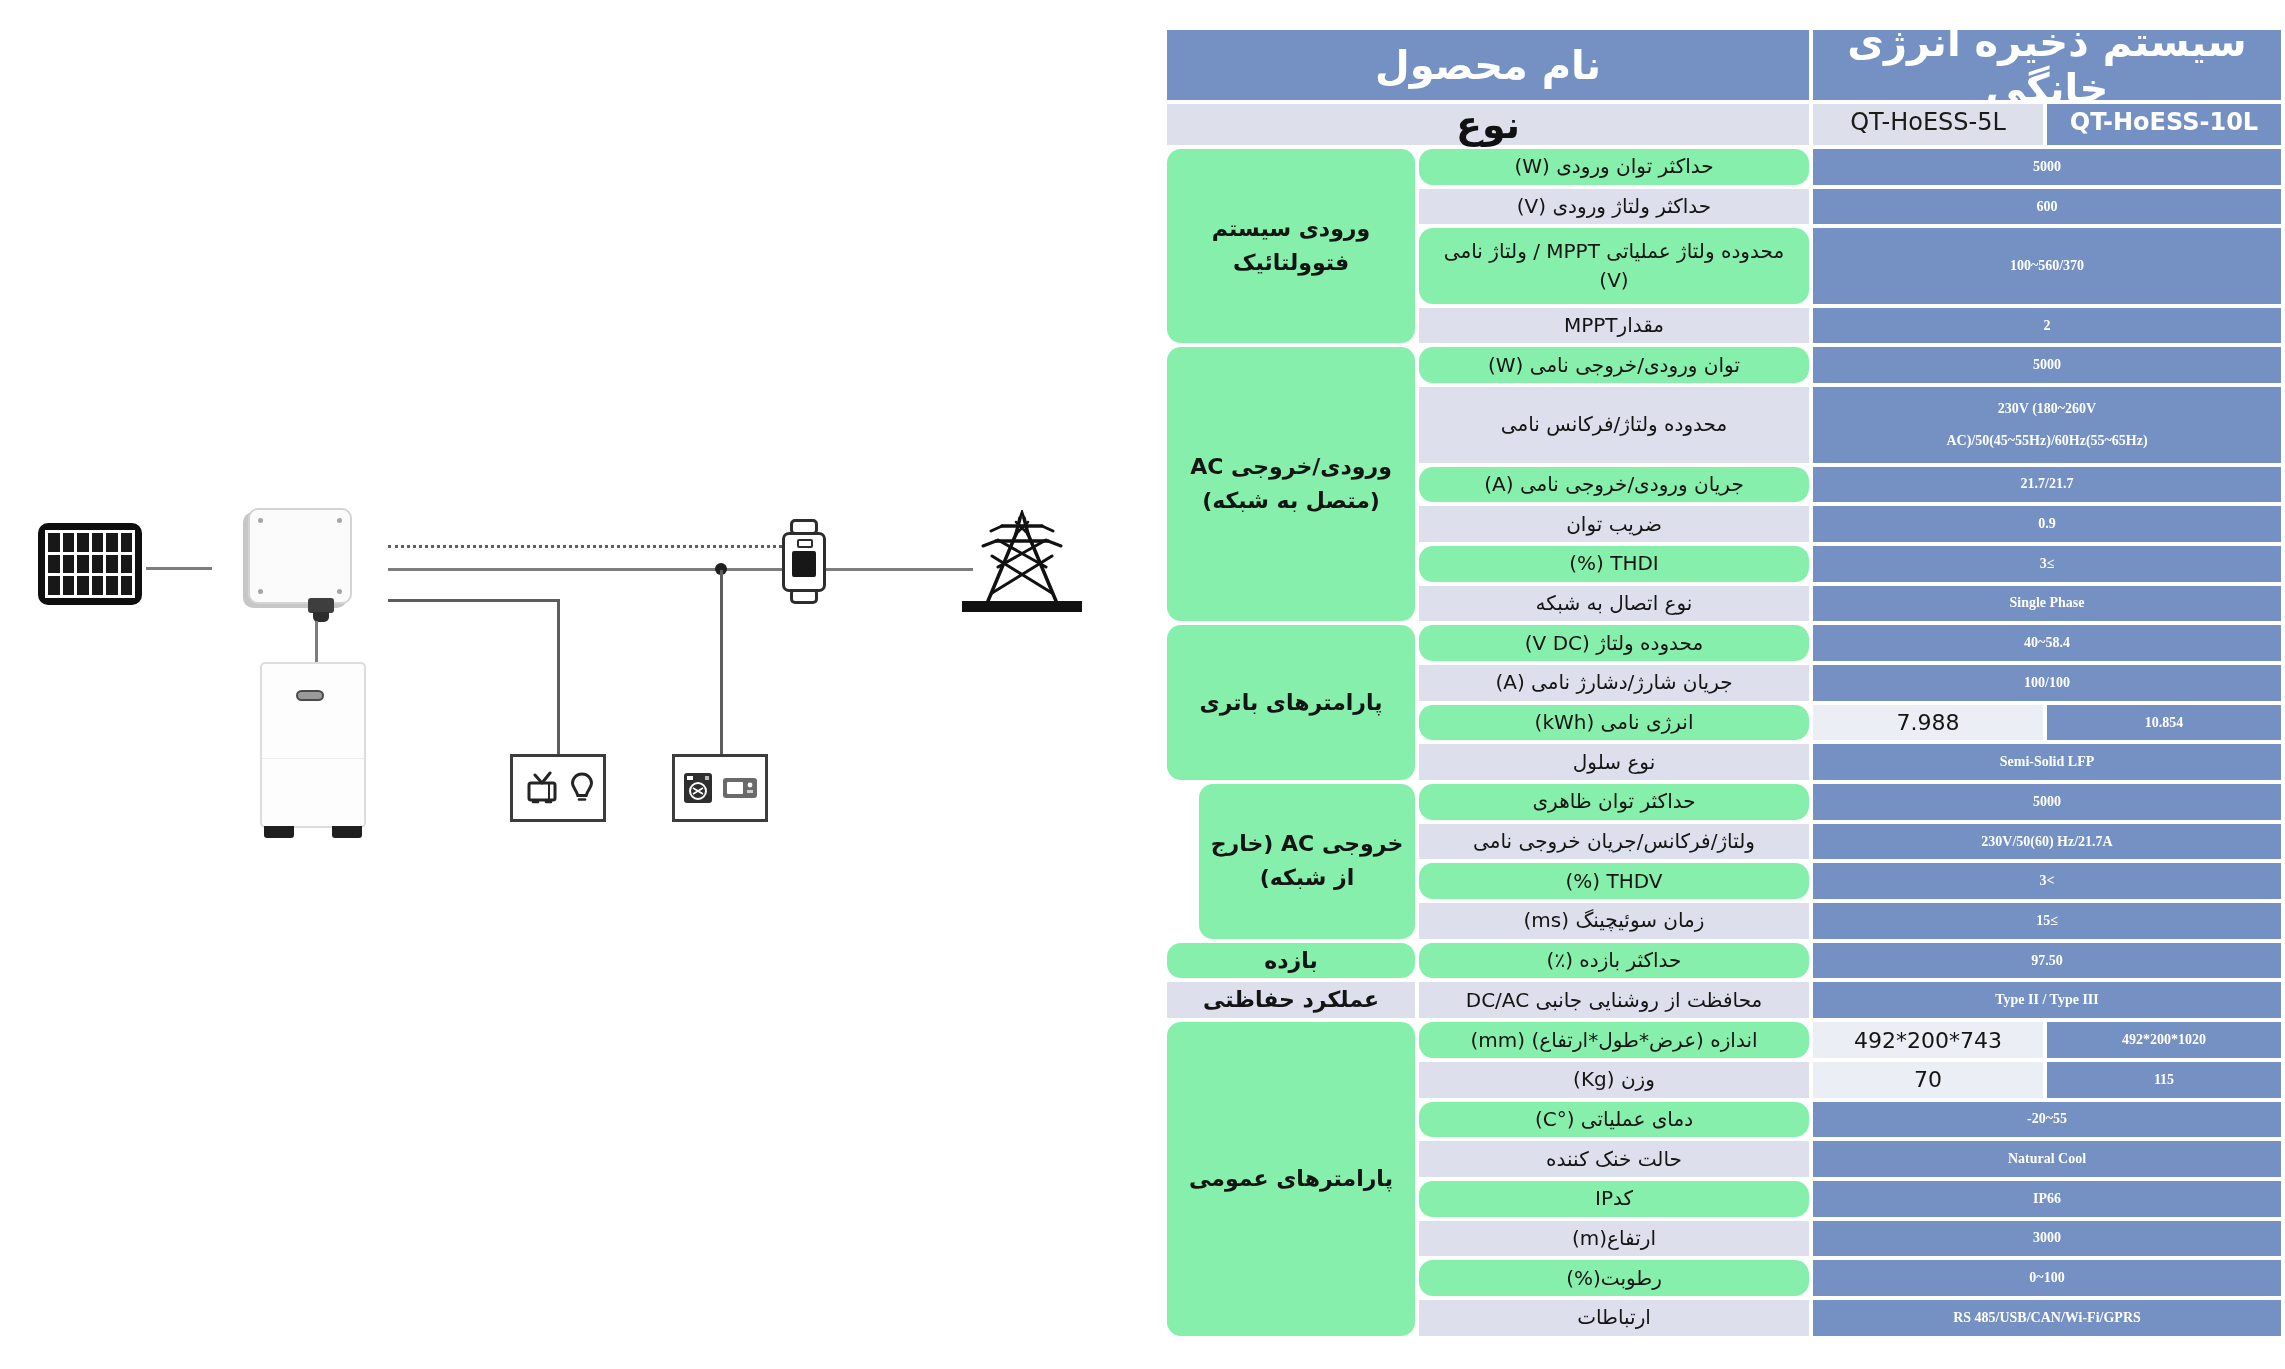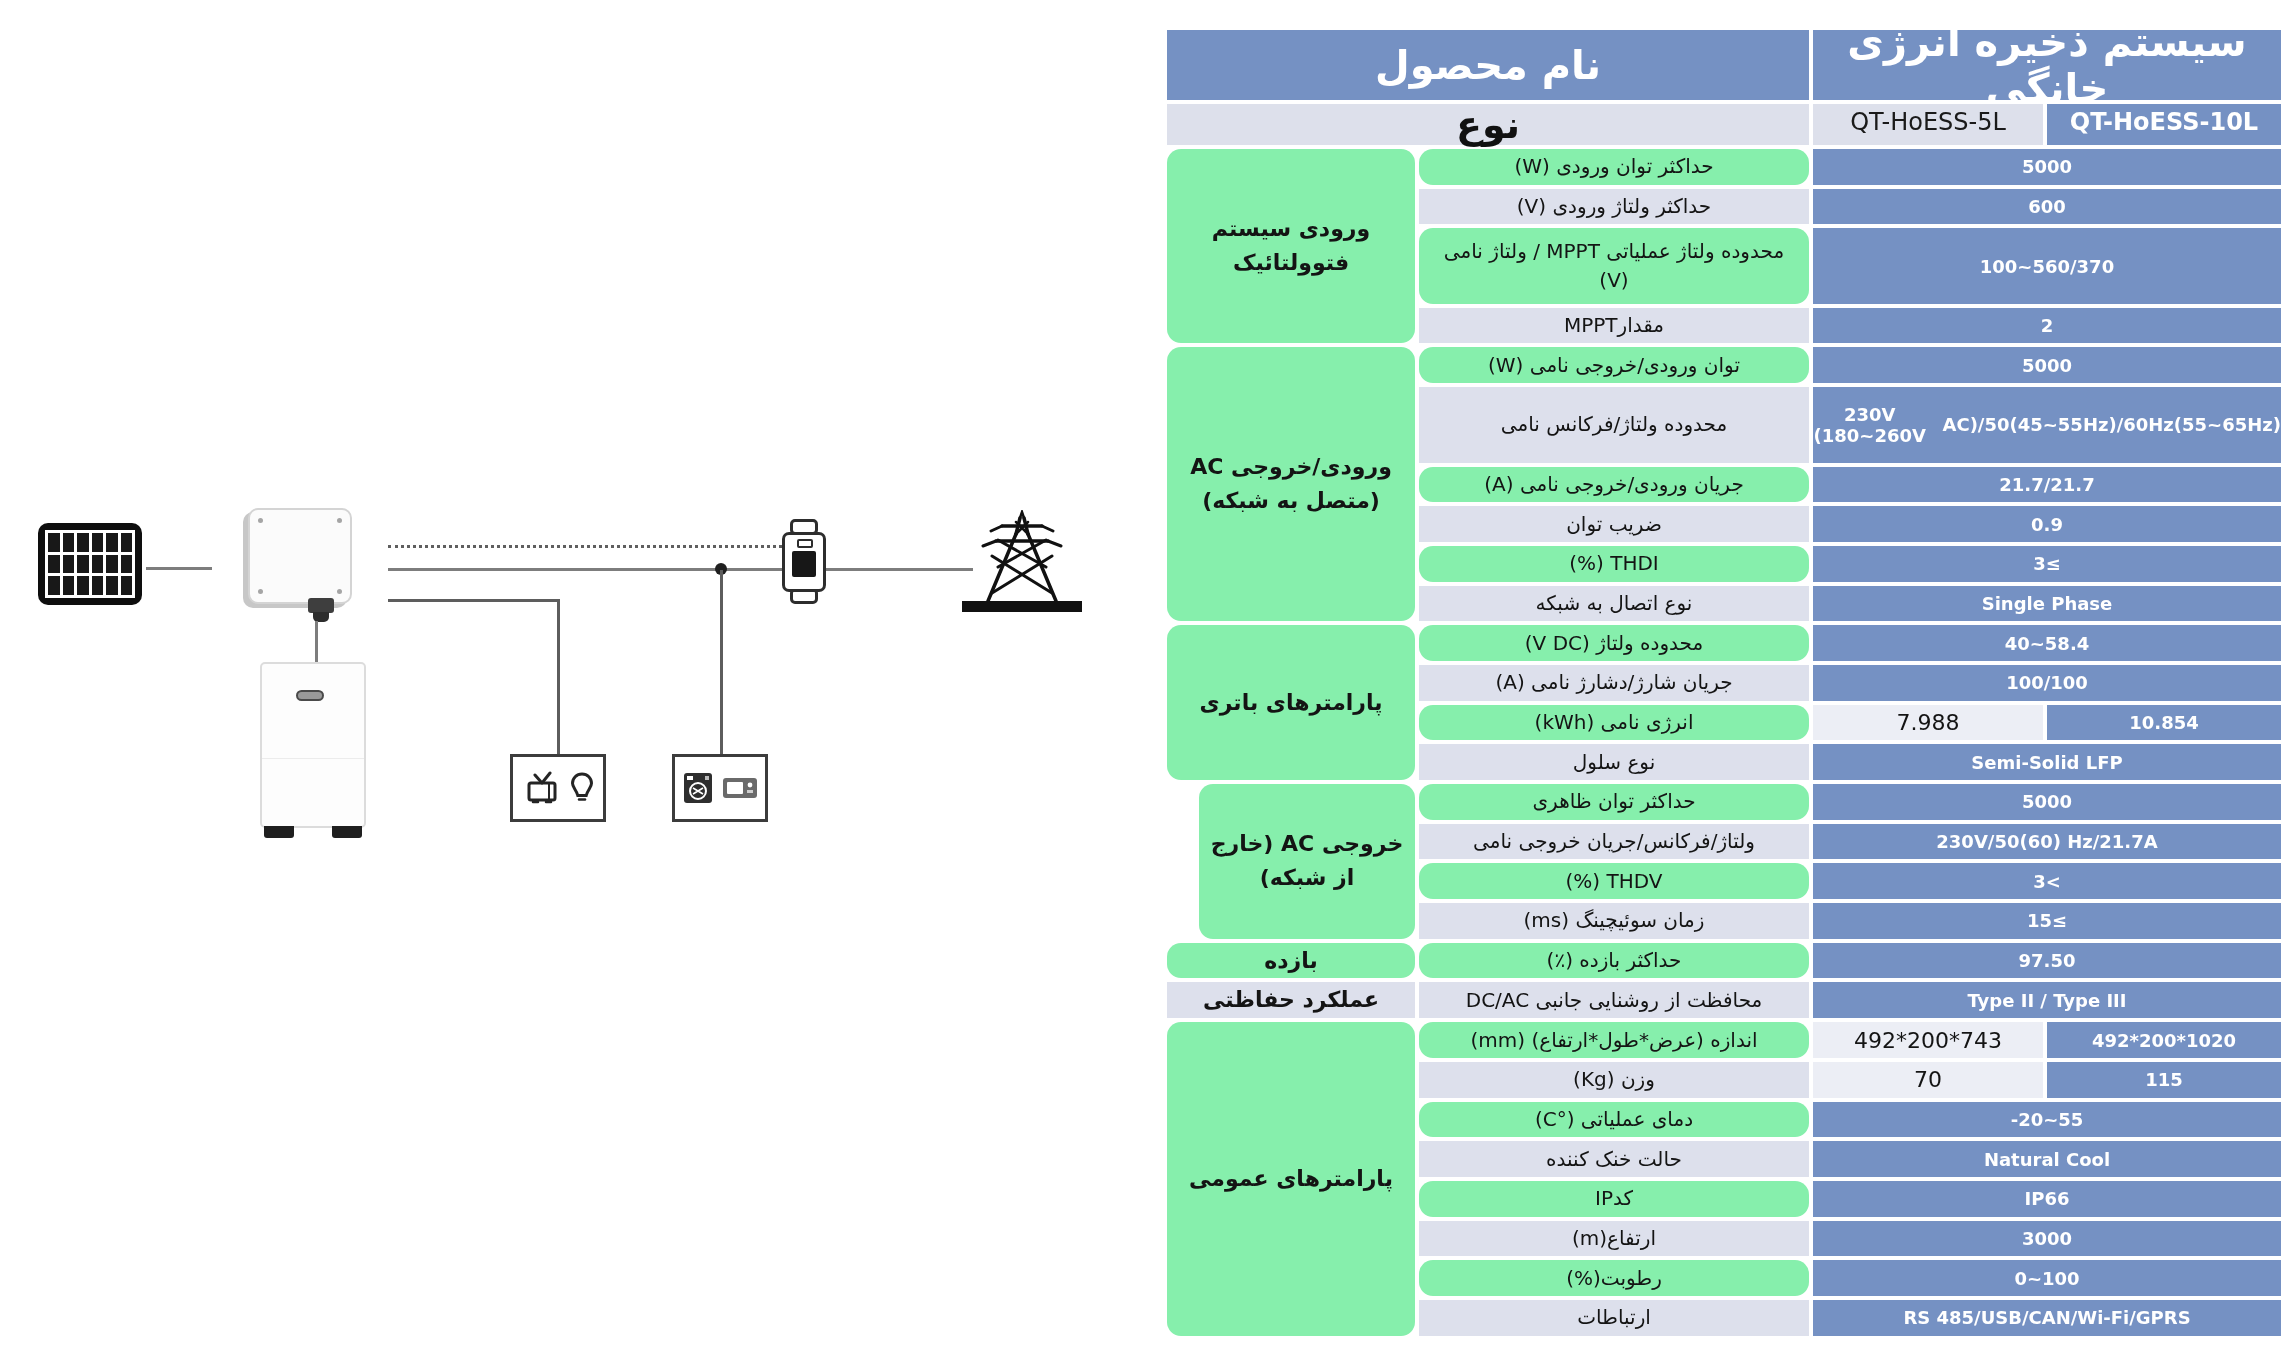--- a/index.html
+++ b/index.html
@@ -22,23 +22,23 @@
   .dark{background:#dde0ec;}
   .cdark{background:#dde0eb;}
   .vala{background:#eceef5;}
   .h1{font-size:40px;font-weight:bold;color:#ffffff;}
   .type{font-size:38px;font-weight:bold;color:#111111;}
   .model{font-size:24px;align-items:flex-start !important;padding-top:4px;}
   .m5{color:#1a1a1a;font-weight:400;}
   .m10{color:#ffffff;font-weight:bold;}
   .cat{font-size:22px;font-weight:bold;color:#141414;line-height:1.55;padding:0 8px;}
   .param{font-size:20px;color:#141414;line-height:1.45;padding:0 12px;}
-  .val{font-size:18px;font-weight:bold;color:#ffffff;}
+  .val{font-size:14px;font-weight:bold;color:#ffffff;font-family:Liberation Serif, serif;}
   .vala{font-size:22px;color:#141414;}
-  .two{flex-direction:row;justify-content:space-around;padding:4px 0;gap:16px;}
+  .two{flex-direction:column;justify-content:space-around;padding:4px 0;gap:16px;}
   
   #diagram{position:absolute;left:0;top:0;width:1165px;height:1369px;}
   #diagram .abs{position:absolute;}
   .solar-panel{left:38px;top:523px;width:104px;height:82px;background:#0e0e0e;
     border-radius:10px;padding:7px;box-sizing:border-box;}
   .solar-cells{width:100%;height:100%;background:#ffffff;display:grid;
     grid-template-columns:repeat(6,1fr);grid-template-rows:repeat(3,1fr);
     gap:3px;padding:3px;box-sizing:border-box;}
   .solar-cells div{background:#181818;}
   .inverter{left:248px;top:508px;width:100px;height:92px;background:#fbfbfb;

